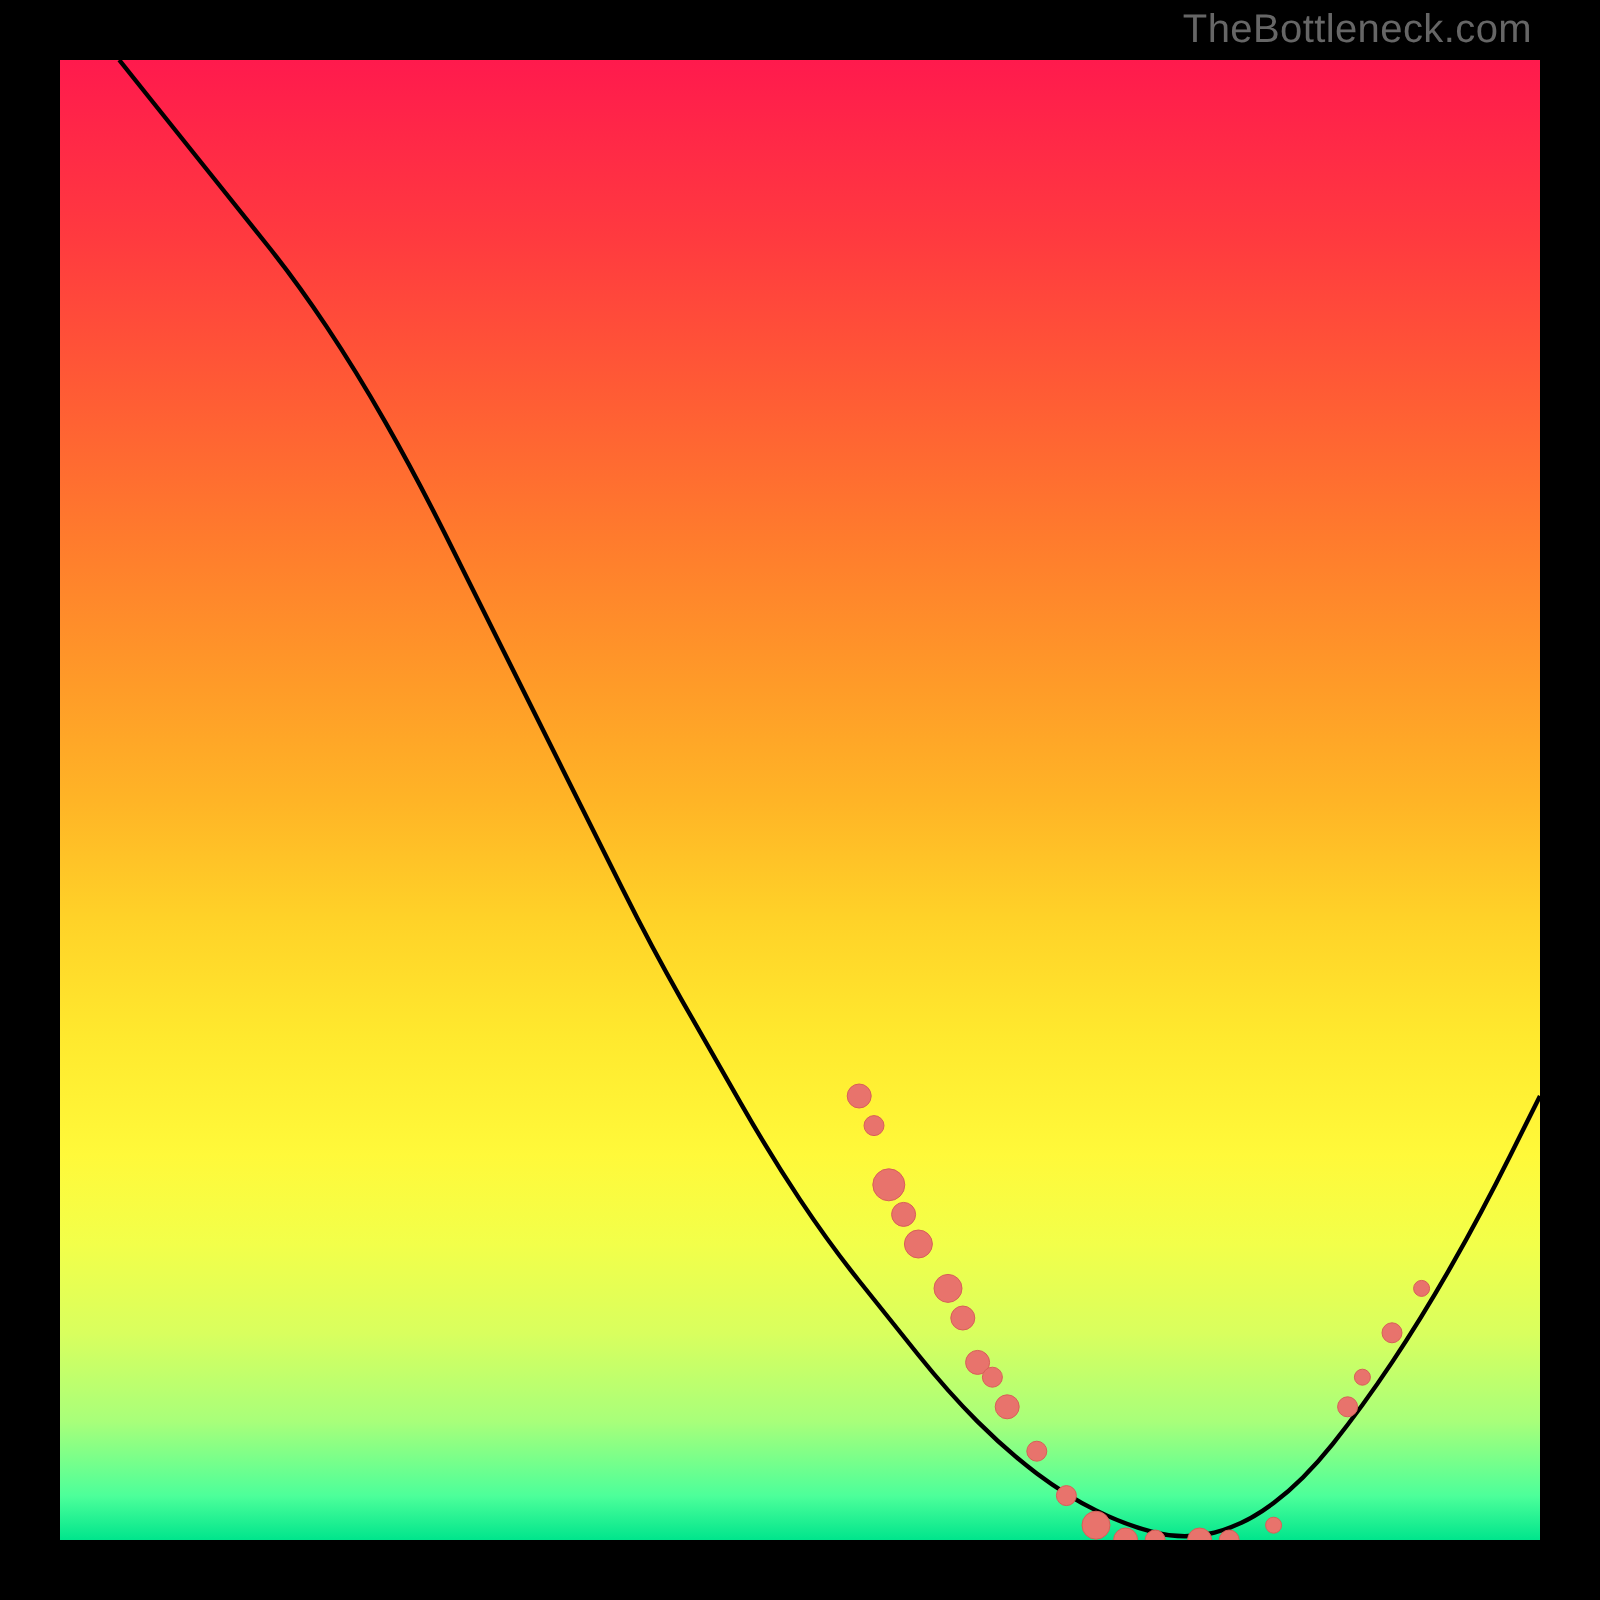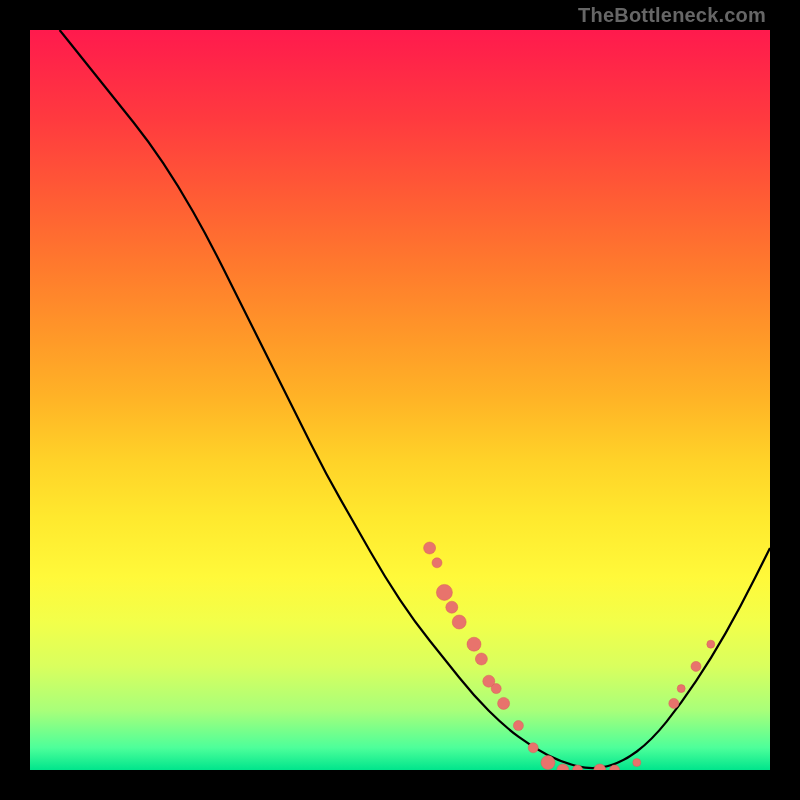--- a/index.html
+++ b/index.html
@@ -32,21 +32,21 @@
       #a8ff7a 92%,
       #4dff9a 97%,
       #00e58c 100%);
   }
   .watermark {
     position: absolute;
     top: 4px;
     right: 34px;
     color: #666;
     font-size: 20px;
-    font-weight: 700;
+    font-weight: 400;
     letter-spacing: 0.2px;
   }
   svg.overlay {
     position: absolute;
     left: 30px;
     top: 30px;
     width: 740px;
     height: 740px;
   }
   .curve {

